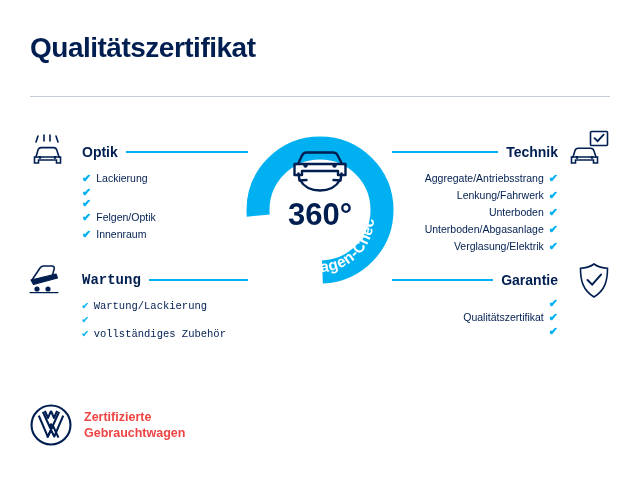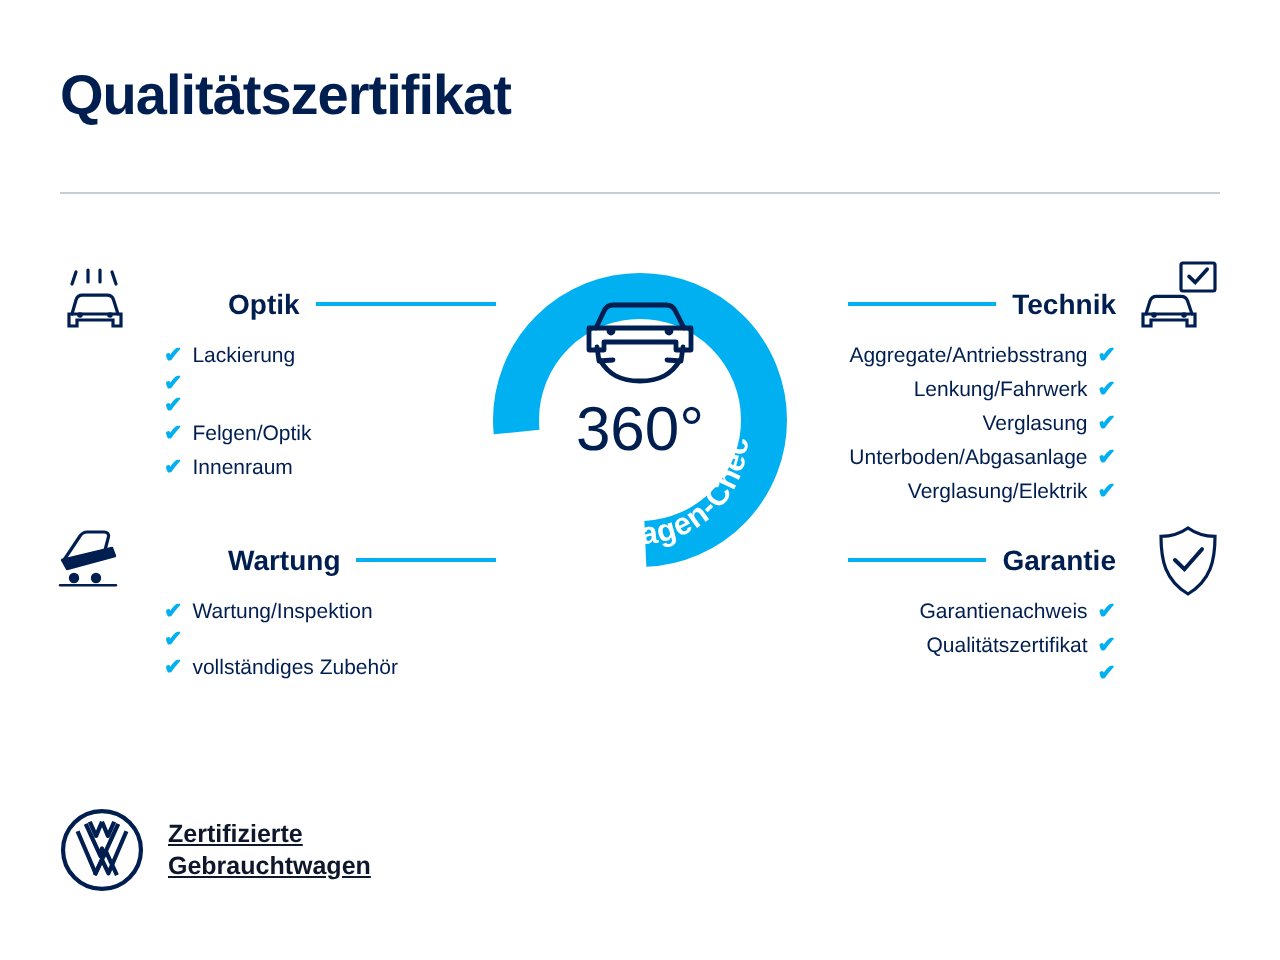--- a/index.html
+++ b/index.html
@@ -40,21 +40,20 @@
   }
 
   
   .section {
     position: absolute;
   }
   .sec-head {
     display: flex;
     align-items: center;
     gap: 8px;
-    margin-left: 32px;
   }
   .sec-title {
     font-size: 14px;
     font-weight: bold;
     color: #001e50;
     white-space: nowrap;
   }
   .sec-rule {
     flex: 1;
     height: 2px;
@@ -106,21 +105,21 @@
   .badge .num {
     position: absolute;
     left: 0;
     top: 0;
     width: 184px;
     height: 184px;
     display: flex;
     align-items: center;
     justify-content: center;
     font-size: 31px;
-    font-weight: normal;
+    font-weight: bold;
     color: #001e50;
     letter-spacing: 0px;
     padding-top: 10px;
     box-sizing: border-box;
   }
 
   
   .footer {
     position: absolute;
     left: 30px;
@@ -130,22 +129,21 @@
     gap: 12px;
   }
   .footer .vwlogo {
     width: 42px;
     height: 42px;
   }
   .footer .ftxt {
     font-size: 12.5px;
     font-weight: bold;
     line-height: 16px;
-    color: #0f172a;
-    text-decoration: underline;
+    color: #ef4444;
   }
 </style>
 </head>
 <body>
 
 <div class="page">
 
   <div class="title">Qualitätszertifikat</div>
   <div class="title-rule"></div>
 
@@ -223,62 +221,61 @@
       <li>
           <span class="check">✔</span>
           <span class="txt">Aggregate/Antriebsstrang</span>
         </li>
       <li>
           <span class="check">✔</span>
           <span class="txt">Lenkung/Fahrwerk</span>
         </li>
       <li>
           <span class="check">✔</span>
-          <span class="txt">Verglasung</span>
+          <span class="txt">Unterboden</span>
         </li>
       <li>
           <span class="check">✔</span>
           <span class="txt">Unterboden/Abgasanlage</span>
         </li>
       <li>
           <span class="check">✔</span>
           <span class="txt">Verglasung/Elektrik</span>
         </li>
     </ul>
   </div>
 
-  <div class="section" style="left:82px; top:272px; width:166px;">
+  <div class="section" style="left:82px; top:272px; width:166px;font-family:Liberation Mono, monospace;">
     <div class="sec-head">
       <span class="sec-title">Wartung</span>
       <span class="sec-rule"></span>
     </div>
     <ul class="items">
       <li>
           <span class="check">✔</span>
-          <span class="txt">Wartung/Inspektion</span>
+          <span class="txt">Wartung/Lackierung</span>
         </li>
       <li>
           <span class="check">✔</span>
         </li>
       <li>
           <span class="check">✔</span>
           <span class="txt">vollständiges Zubehör</span>
         </li>
     </ul>
   </div>
 
   <div class="section" style="left:392px; top:272px; width:166px;">
     <div class="sec-head right">
       <span class="sec-title">Garantie</span>
       <span class="sec-rule"></span>
     </div>
     <ul class="items right">
       <li>
           <span class="check">✔</span>
-          <span class="txt">Garantienachweis</span>
         </li>
       <li>
           <span class="check">✔</span>
           <span class="txt">Qualitätszertifikat</span>
         </li>
       <li>
           <span class="check">✔</span>
         </li>
     </ul>
   </div>

